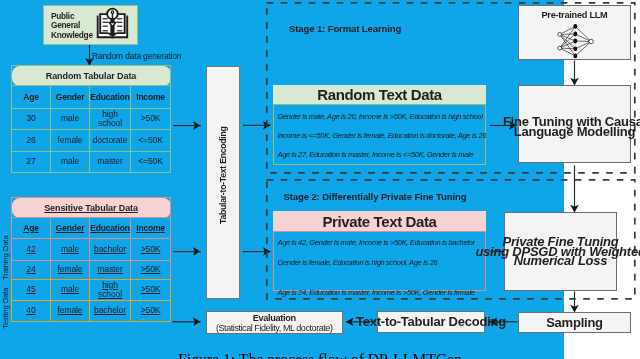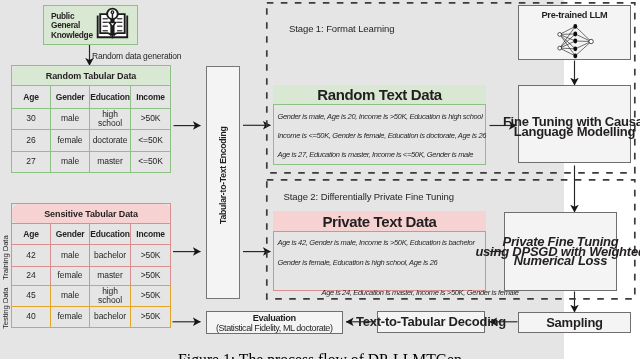--- a/index.html
+++ b/index.html
@@ -1,19 +1,19 @@
 <!DOCTYPE html>
 <html><head>
 <meta charset="utf-8">
 <style>
   html,body{margin:0;padding:0;background:#ffffff;}
   body{width:640px;height:359px;overflow:hidden;
        font-family:"Liberation Sans",sans-serif;color:#231f20;
        -webkit-font-smoothing:antialiased;}
-  #root{position:relative;width:564px;height:359px;background:#e5e5e5;}
+  #root{position:relative;width:564px;height:359px;background:#0ea5e9;}
   .abs{position:absolute;box-sizing:border-box;}
   *{-webkit-user-select:none;user-select:none;}
   ::selection{background:transparent;}
   .ctr{display:flex;align-items:center;justify-content:center;text-align:center;}
 
   
   #pgk{left:43px;top:5px;width:95px;height:40px;background:#d9e8d2;border:1px solid #8cc084;}
   #pgk-label{left:51px;top:12px;width:52px;height:33px;font-size:8.3px;font-weight:bold;
              line-height:9.4px;letter-spacing:-0.28px;white-space:pre-line;}
   #pgk-icon{left:96px;top:8px;width:40px;height:34px;}
@@ -25,41 +25,41 @@
   .tbl{border-collapse:collapse;table-layout:fixed;position:absolute;}
   .tbl td,.tbl th{padding:0;text-align:center;vertical-align:middle;font-weight:normal;}
   .tbl .ttl{font-weight:bold;font-size:9px;letter-spacing:-0.1px;border-radius:8px;}
   .tbl .hdr{font-weight:bold;font-size:8.5px;letter-spacing:-0.2px;}
   .tbl .cell{font-size:8.5px;letter-spacing:-0.1px;line-height:9.5px;}
 
   #rt{left:11px;top:65px;width:159px;}
   #rt td{border:1px solid #8cc084;}
   #rt .titlerow td{background:#d9e8d2;}
 
-  #st{left:11px;top:203px;width:159px;}
+  #st{left:11px;top:197px;width:159px;text-decoration:underline;}
   #st td{border:1px solid #d78f8f;}
   #st .titlerow td{background:#f6d2d2;}
   #st tr.testrow td{border-color:#e3a526;}
   #st tr.lasttrain td{border-bottom-color:#e3a526;}
 
   
   .vlabel{writing-mode:vertical-rl;transform:rotate(180deg);font-size:7.8px;
           letter-spacing:-0.15px;text-align:center;display:flex;align-items:center;
           justify-content:center;}
   #vl-train{left:0px;top:230px;width:10px;height:56px;}
   #vl-test{left:0px;top:285px;width:10px;height:47px;}
 
   
   #enc{left:206px;top:66px;width:34px;height:233px;background:#f4f4f4;border:1px solid #777;}
   #enc-label{writing-mode:vertical-rl;transform:rotate(180deg);font-size:8.6px;font-weight:bold;
              letter-spacing:-0.22px;width:100%;height:100%;display:flex;align-items:center;
              justify-content:center;padding-top:14px;box-sizing:border-box;}
 
   
-  .stage-title{font-size:9.5px;font-weight:normal;letter-spacing:-0.1px;}
+  .stage-title{font-size:9.5px;font-weight:bold;letter-spacing:-0.1px;}
   #s1-title{left:289px;top:22.5px;}
   #s2-title{left:283.5px;top:190.5px;}
   .tb-head{font-size:15px;font-weight:bold;text-align:center;letter-spacing:-0.38px;}
   .tb-line{font-size:7.5px;font-style:italic;letter-spacing:-0.33px;white-space:nowrap;}
 
   #rtd{left:273px;top:85px;width:213px;height:80px;border:1px solid #8cc084;}
   #rtd-head{left:273px;top:85px;width:213px;height:20px;background:#d9e8d2;
             border-bottom:1px solid #8cc084;}
   #ptd{left:273px;top:211px;width:213px;height:80px;border:1px solid #d78f8f;}
   #ptd-head{left:273px;top:211px;width:213px;height:21px;background:#f6d2d2;
@@ -257,21 +257,21 @@
   <div class="abs tb-line" style="left:277.5px;top:112px;">Gender is male, Age is 20, Income is &gt;50K, Education is high school</div>
   <div class="abs tb-line" style="left:277.5px;top:131px;">Income is &lt;=50K, Gender is female, Education is doctorate, Age is 26</div>
   <div class="abs tb-line" style="left:277.5px;top:150px;">Age is 27, Education is master, Income is &lt;=50K, Gender is male</div>
 
   <div class="abs" id="ptd"></div>
   <div class="abs ctr" id="ptd-head">
     <span class="tb-head">Private Text Data</span>
   </div>
   <div class="abs tb-line" style="left:277.5px;top:238px;">Age is 42, Gender is male, Income is &gt;50K, Education is bachelor</div>
   <div class="abs tb-line" style="left:277.5px;top:258px;">Gender is female, Education is high school, Age is 26</div>
-  <div class="abs tb-line" style="left:277.5px;top:288px;margin-left:44px;">Age is 24, Education is master, Income is &gt;50K, Gender is female</div>
+  <div class="abs tb-line" style="left:277.5px;top:288px;">Age is 24, Education is master, Income is &gt;50K, Gender is female</div>
 
   <div class="abs gbox" id="llm"></div>
   <div class="abs gbox-label" id="llm-label">Pre-trained LLM</div>
   <div class="abs" id="nn">
     <svg viewBox="0 0 110 78" width="55" height="39">
       <g stroke="#0d0d0d" stroke-width="1.15" fill="none">
           <line x1="25.4" y1="26.8" x2="56.6" y2="10.8"></line>
           <line x1="25.4" y1="26.8" x2="56.6" y2="26.0"></line>
           <line x1="25.4" y1="26.8" x2="56.6" y2="40.0"></line>
           <line x1="25.4" y1="26.8" x2="56.6" y2="55.6"></line>

